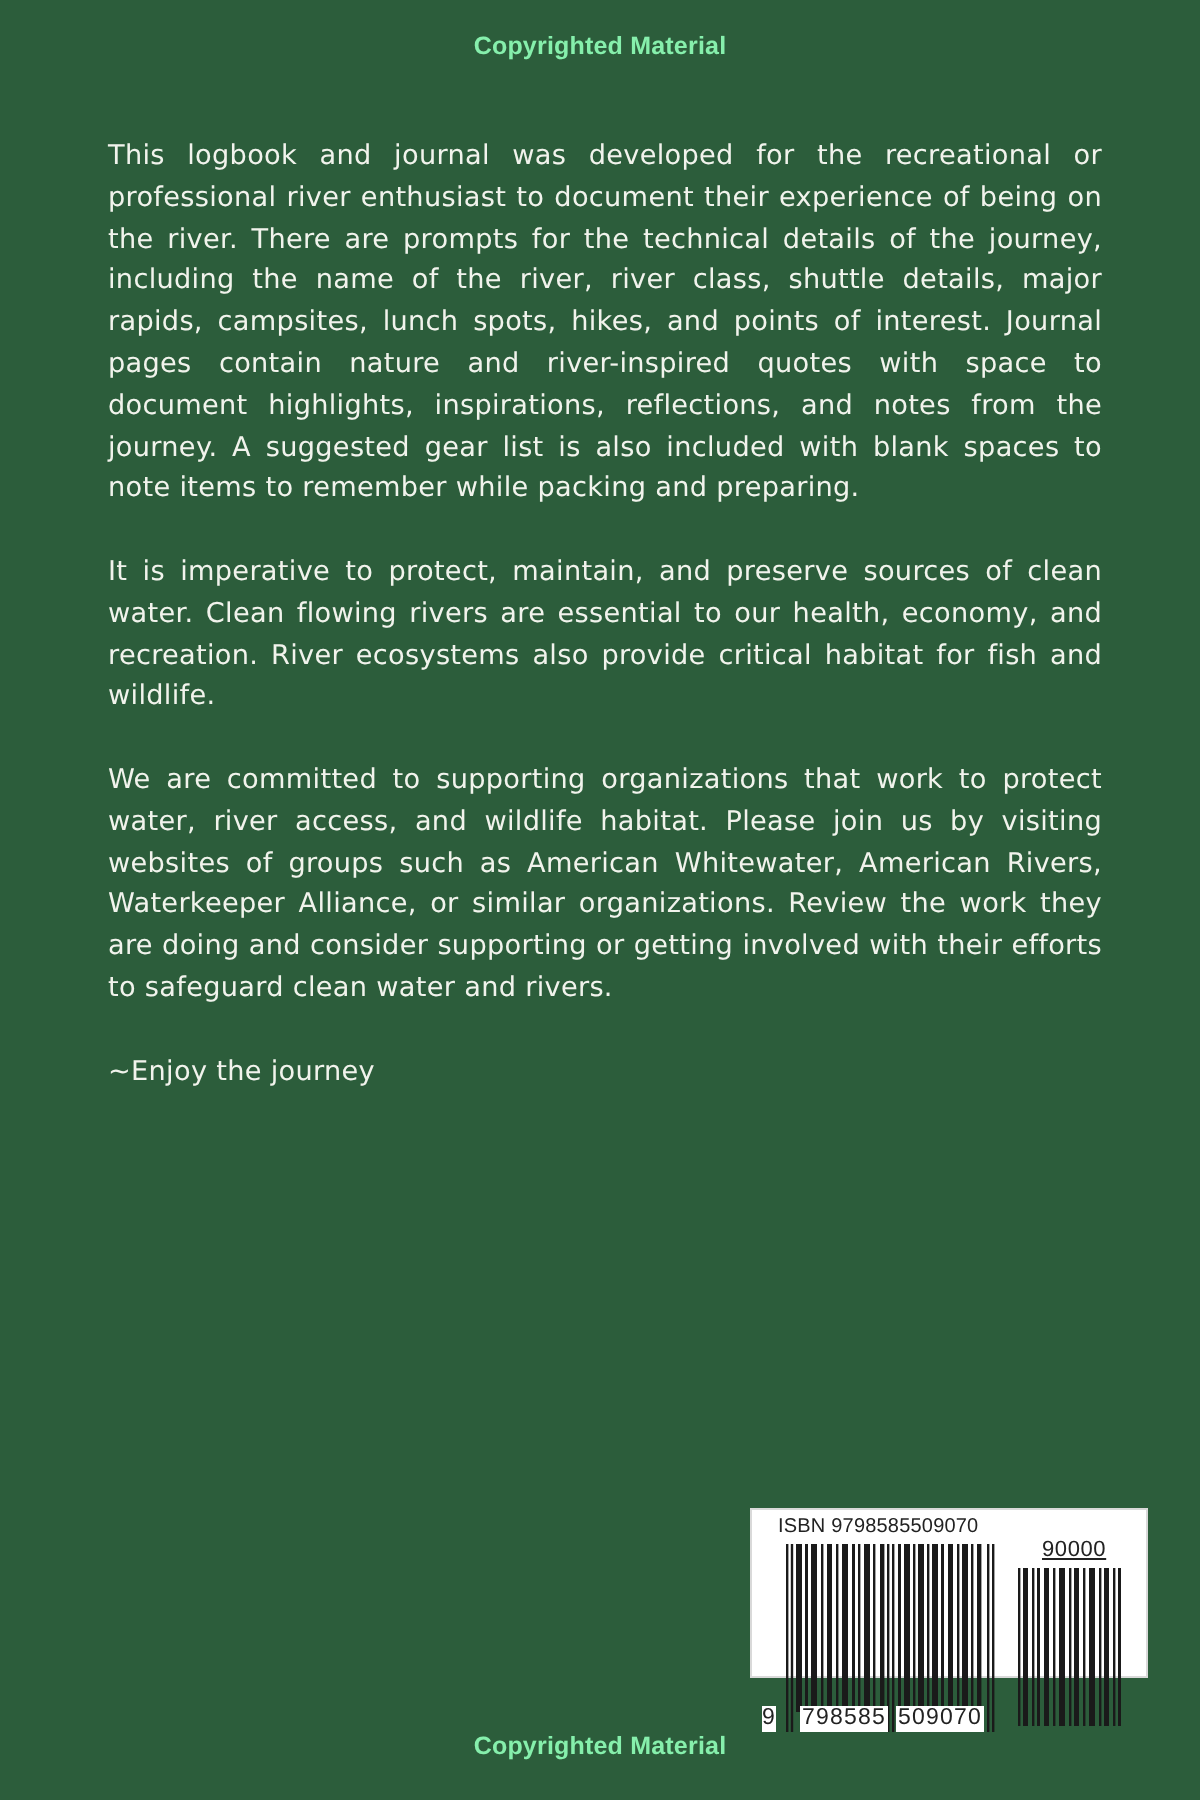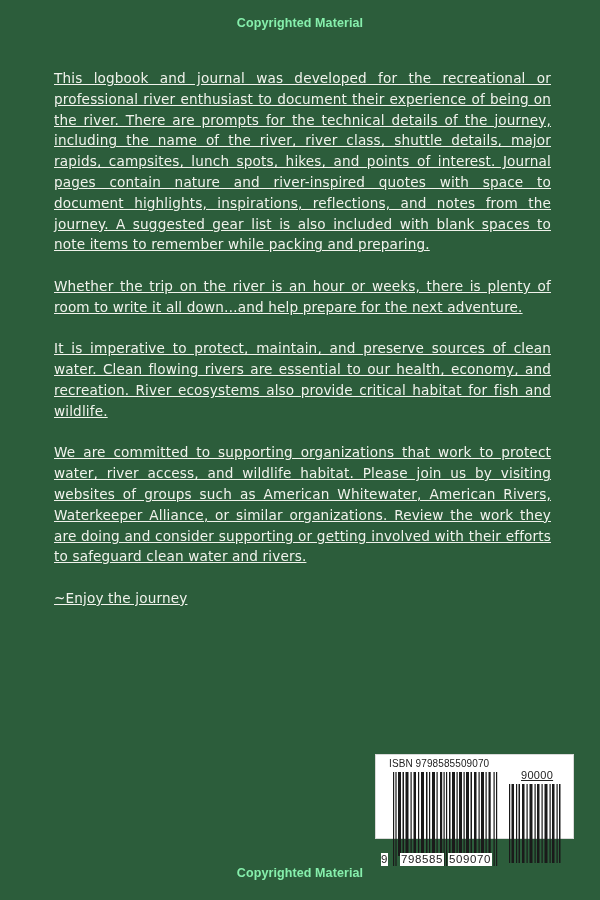--- a/index.html
+++ b/index.html
@@ -35,21 +35,20 @@
       width: 497px;
       color: #f1f3ec;
       font-size: 13.6px;
       line-height: 20.8px;
       letter-spacing: 0.15px;
     }
     .body-text p {
       margin: 0 0 20.8px 0;
       text-align: justify;
       text-align-last: left;
-      text-decoration: underline;
     }
     .body-text p.nojustify {
       text-align: left;
     }
     .body-text .line {
       display: block;
     }
 
     .barcode-box {
       position: absolute;
@@ -108,21 +107,20 @@
     .ean-left { left: 24px; padding: 0 1px; text-align: center; }
     .ean-right { left: 72px; padding: 0 1px; text-align: center; }
   </style>
 </head>
 <body>
 
 <div class="watermark top">Copyrighted Material</div>
 
 <div class="body-text">
   <p>This logbook and journal was developed for the recreational or professional river enthusiast to document their experience of being on the river. There are prompts for the technical details of the journey, including the name of the river, river class, shuttle details, major rapids, campsites, lunch spots, hikes, and points of interest. Journal pages contain nature and river-inspired quotes with space to document highlights, inspirations, reflections, and notes from the journey. A suggested gear list is also included with blank spaces to note items to remember while packing and preparing.</p>
-  <p>Whether the trip on the river is an hour or weeks, there is plenty of room to write it all down…and help prepare for the next adventure.</p>
   <p>
     <span>It is imperative to protect, maintain, and preserve sources of clean water. Clean flowing rivers are essential to our health, economy, and recreation. River ecosystems also provide critical habitat for fish and wildlife.</span>
   </p>
   <p>We are committed to supporting organizations that work to protect water, river access, and wildlife habitat. Please join us by visiting websites of groups such as American Whitewater, American Rivers, Waterkeeper Alliance, or similar organizations. Review the work they are doing and consider supporting or getting involved with their efforts to safeguard clean water and rivers.</p>
   <p class="nojustify">~Enjoy the journey</p>
 </div>
 
 <div class="barcode-box">
   <div class="isbn-label">ISBN 9798585509070</div>
   <svg class="bars-main" viewBox="0 0 105 94" preserveAspectRatio="none">

